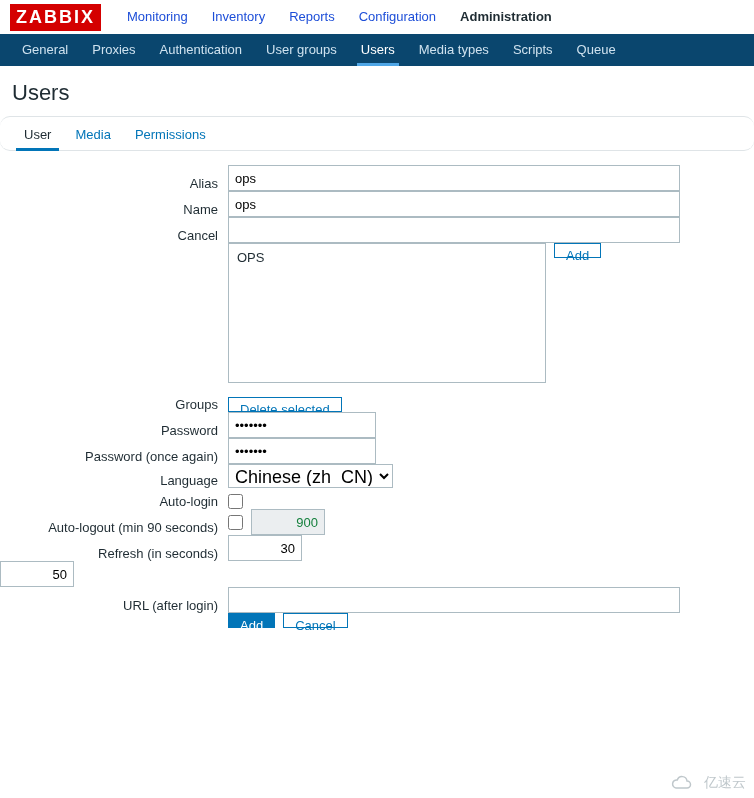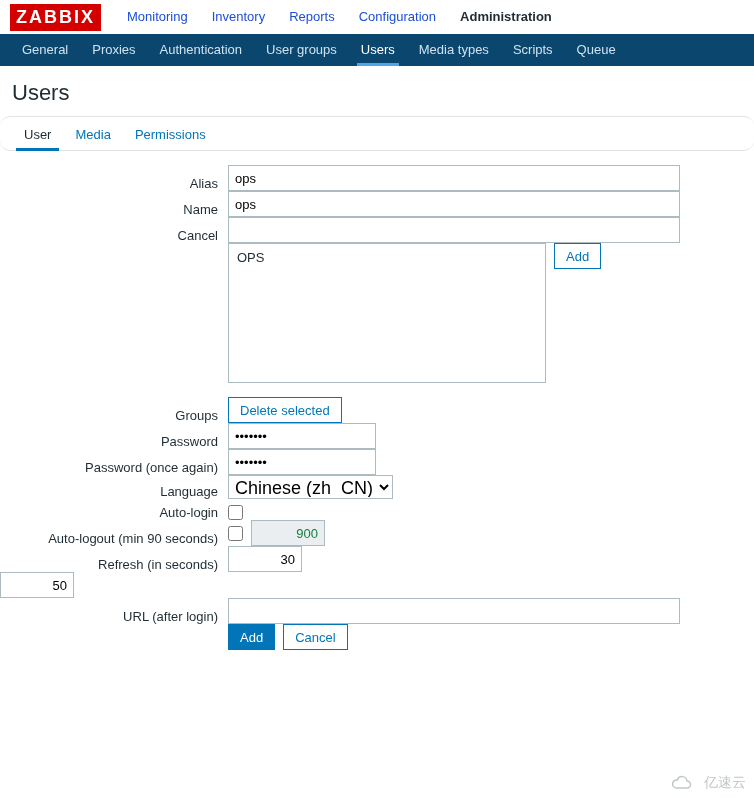--- a/index.html
+++ b/index.html
@@ -143,21 +143,21 @@
     color: #1f2c33;
     background:#fff;
   }
   .btn {
     border: 1px solid #0275b8;
     color: #0275b8;
     background: #fff;
     padding: 4px 11px;
     font-size: 13px;
     cursor: pointer;
-    height: 26px;
+    height: 15px;
   }
   .btn-primary {
     background: #0275b8;
     color: #fff;
     border: 1px solid #0275b8;
   }
   select {
     border: 1px solid #acbbc2;
     background: #fff;
     height: 24px;

